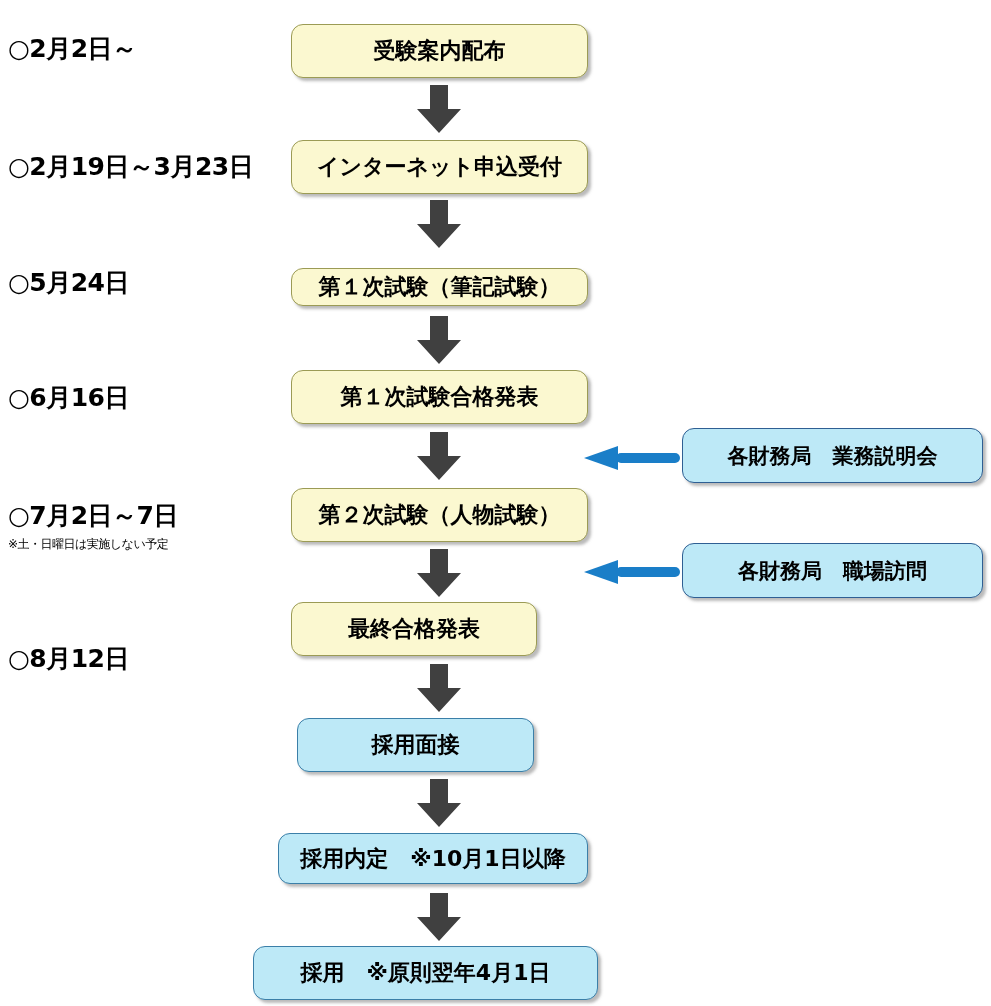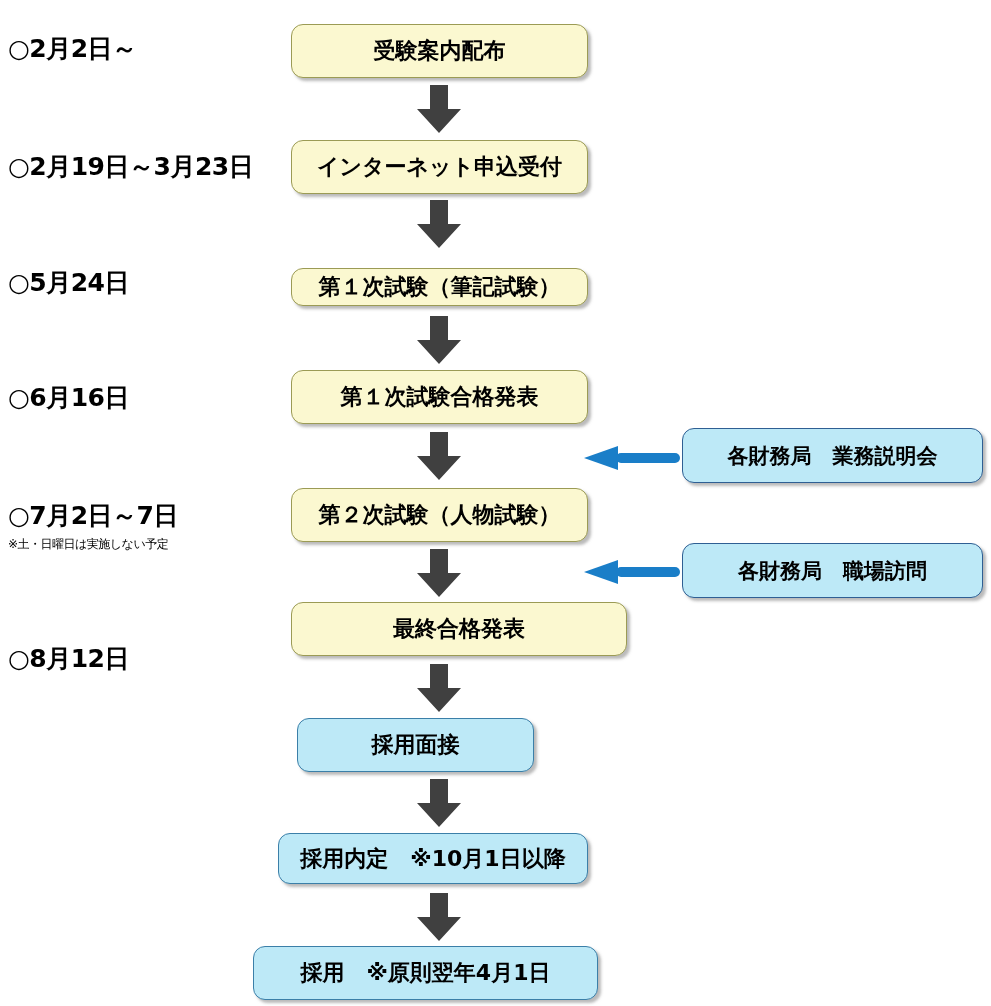--- a/index.html
+++ b/index.html
@@ -90,21 +90,21 @@
   <div class="node yellow" style="left:291px;top:140px;width:297px;height:54px;">インターネット申込受付</div>
 
   <div class="node yellow" style="left:291px;top:24px;width:297px;height:54px;">受験案内配布</div>
 
   <div class="node yellow" style="left:291px;top:268px;width:297px;height:38px;">第１次試験（筆記試験）</div>
 
   <div class="node yellow" style="left:291px;top:370px;width:297px;height:54px;">第１次試験合格発表</div>
 
   <div class="node yellow" style="left:291px;top:488px;width:297px;height:54px;">第２次試験（人物試験）</div>
 
-  <div class="node yellow" style="left:291px;top:602px;width:336px;height:54px;">最終合格発表</div>
+  <div class="node yellow" style="left:291px;top:602px;width:246px;height:54px;">最終合格発表</div>
 
   <div class="node blue" style="left:297px;top:718px;width:237px;height:54px;">採用面接</div>
 
   <div class="node blue" style="left:278px;top:833px;width:310px;height:51px;">採用内定　※10月1日以降</div>
 
   <div class="node blue" style="left:253px;top:946px;width:345px;height:54px;">採用　※原則翌年4月1日</div>
 
   <div class="down-arrow" style="left:417px;top:85px;height:48px;">
     <svg viewBox="0 0 44 48" preserveAspectRatio="none" aria-hidden="true">
       <polygon points="13,0 31,0 31,24 44,24 22,48 0,24 13,24" fill="#404040"></polygon>

